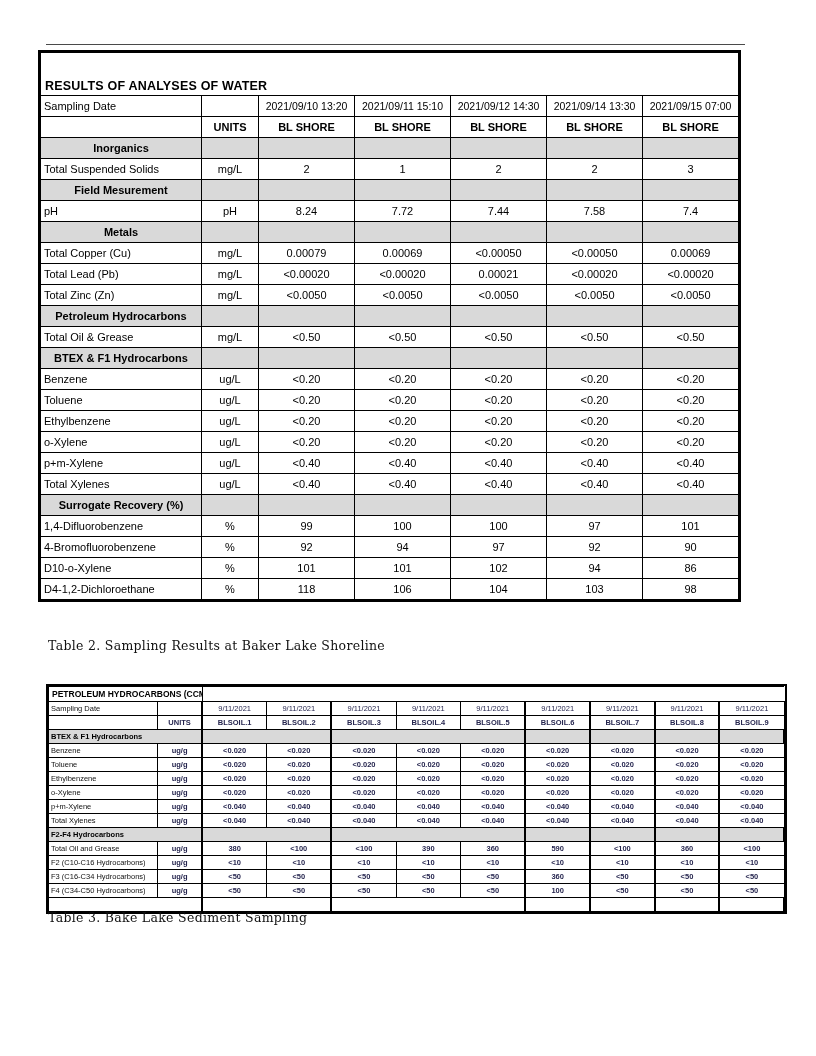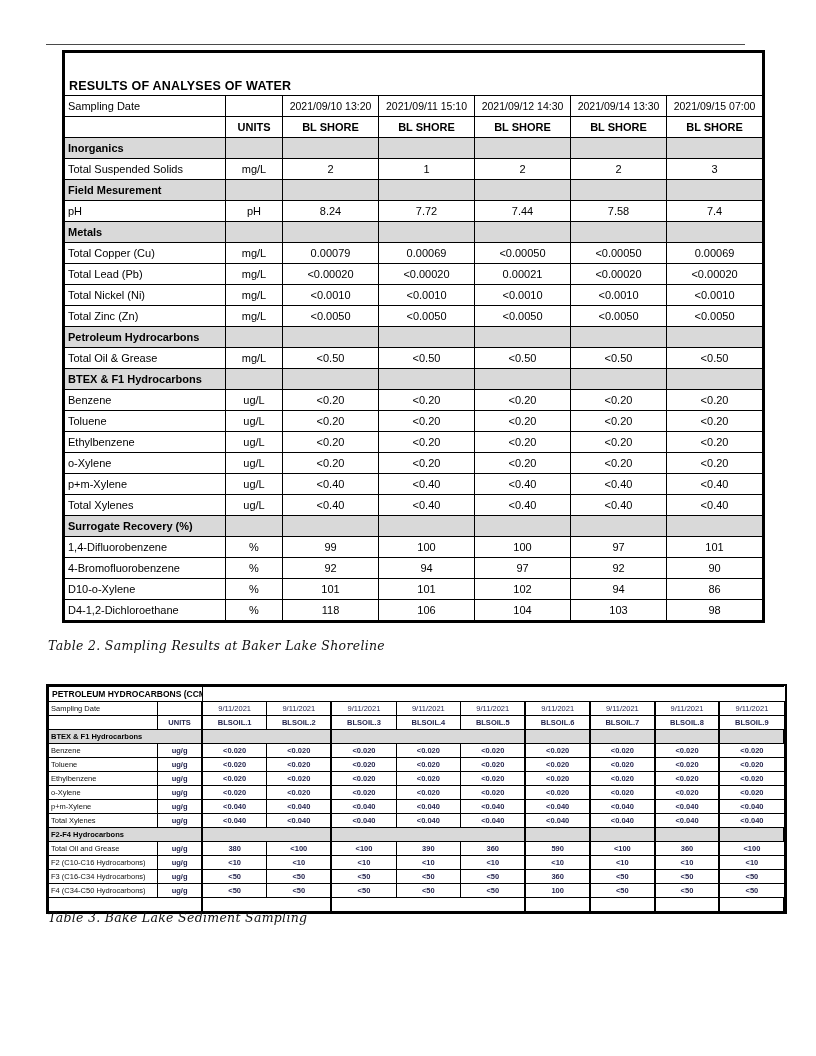--- a/index.html
+++ b/index.html
@@ -4,32 +4,32 @@
 <style>
   html,body{margin:0;padding:0;}
   body{
     width:816px;height:1056px;position:relative;background:#ffffff;
     font-family:"Liberation Sans",sans-serif;color:#000;
     -webkit-font-smoothing:antialiased;
   }
   .thin-top-line{position:absolute;left:46px;top:44px;width:699px;border-top:1px solid #4a4a4a;}
 
   
-  .t2-wrap{position:absolute;left:62px;top:50px;width:699px;border:2px solid #000;background:#fff;}
+  .t2-wrap{position:absolute;left:38px;top:50px;width:699px;border:2px solid #000;background:#fff;}
   table{border-collapse:collapse;table-layout:fixed;width:100%;}
   .t2 td{
     border:1px solid #000;height:20px;padding:0 3px;font-size:11px;
     text-align:center;vertical-align:middle;white-space:nowrap;overflow:hidden;
   }
   .t2 td.title-cell{
     height:40px;vertical-align:bottom;text-align:left;font-weight:bold;
     font-size:12.5px;padding:0 4px 2px 4px;letter-spacing:.2px;
   }
   .t2 td.param{text-align:left;}
-  .t2 tr.section td{background:#d9d9d9;}
+  .t2 tr.section td{background:#d9d9d9;text-align:center;}
   .t2 tr.section td.param{font-weight:bold;}
   .t2 td.hdr-bold{font-weight:bold;}
   .t2 td.date-cell{font-size:10.5px;margin-left:40px;}
 
   
   .t3-wrap{position:absolute;left:46px;top:684px;width:737px;border:2px solid #000;background:#fff;}
   .t3 td{
     border:1px solid #000;height:13px;padding:0 2px;font-size:7.5px;
     text-align:center;vertical-align:middle;white-space:nowrap;overflow:hidden;
     color:#26264f;
@@ -41,21 +41,21 @@
   .t3 td.param{text-align:left;color:#111;}
   .t3 tr.section td{background:#d9d9d9;color:#000;}
   .t3 tr.section td.param{font-weight:bold;}
   .t3 td.hdr-bold{font-weight:bold;}
   .t3 td.val{font-weight:600;}
   .t3 td.gb{border-right-width:2px;}
 
   
   .caption{
     position:absolute;left:48px;font-family:"DejaVu Serif",serif;
-    font-style:italic;font-size:12.5px;color:#111;letter-spacing:.3px;
+    font-size:12.5px;color:#111;letter-spacing:.3px;
   }
   .caption.c2{top:638px;}
   .caption.c3{top:910px;}
 </style>
 </head>
 <body>
 
 <div class="thin-top-line"></div>
 
 <div class="t2-wrap">
@@ -148,29 +148,20 @@
         <tr>
           <td class="param">Total Lead (Pb)</td>
           <td>mg/L</td>
           <td>&lt;0.00020</td>
           <td>&lt;0.00020</td>
           <td>0.00021</td>
           <td>&lt;0.00020</td>
           <td>&lt;0.00020</td>
         </tr>
         <tr>
-          <td class="param">Total Nickel (Ni)</td>
-          <td>mg/L</td>
-          <td>&lt;0.0010</td>
-          <td>&lt;0.0010</td>
-          <td>&lt;0.0010</td>
-          <td>&lt;0.0010</td>
-          <td>&lt;0.0010</td>
-        </tr>
-        <tr>
           <td class="param">Total Zinc (Zn)</td>
           <td>mg/L</td>
           <td>&lt;0.0050</td>
           <td>&lt;0.0050</td>
           <td>&lt;0.0050</td>
           <td>&lt;0.0050</td>
           <td>&lt;0.0050</td>
         </tr>
         <tr class="section">
           <td class="param">Petroleum Hydrocarbons</td>

